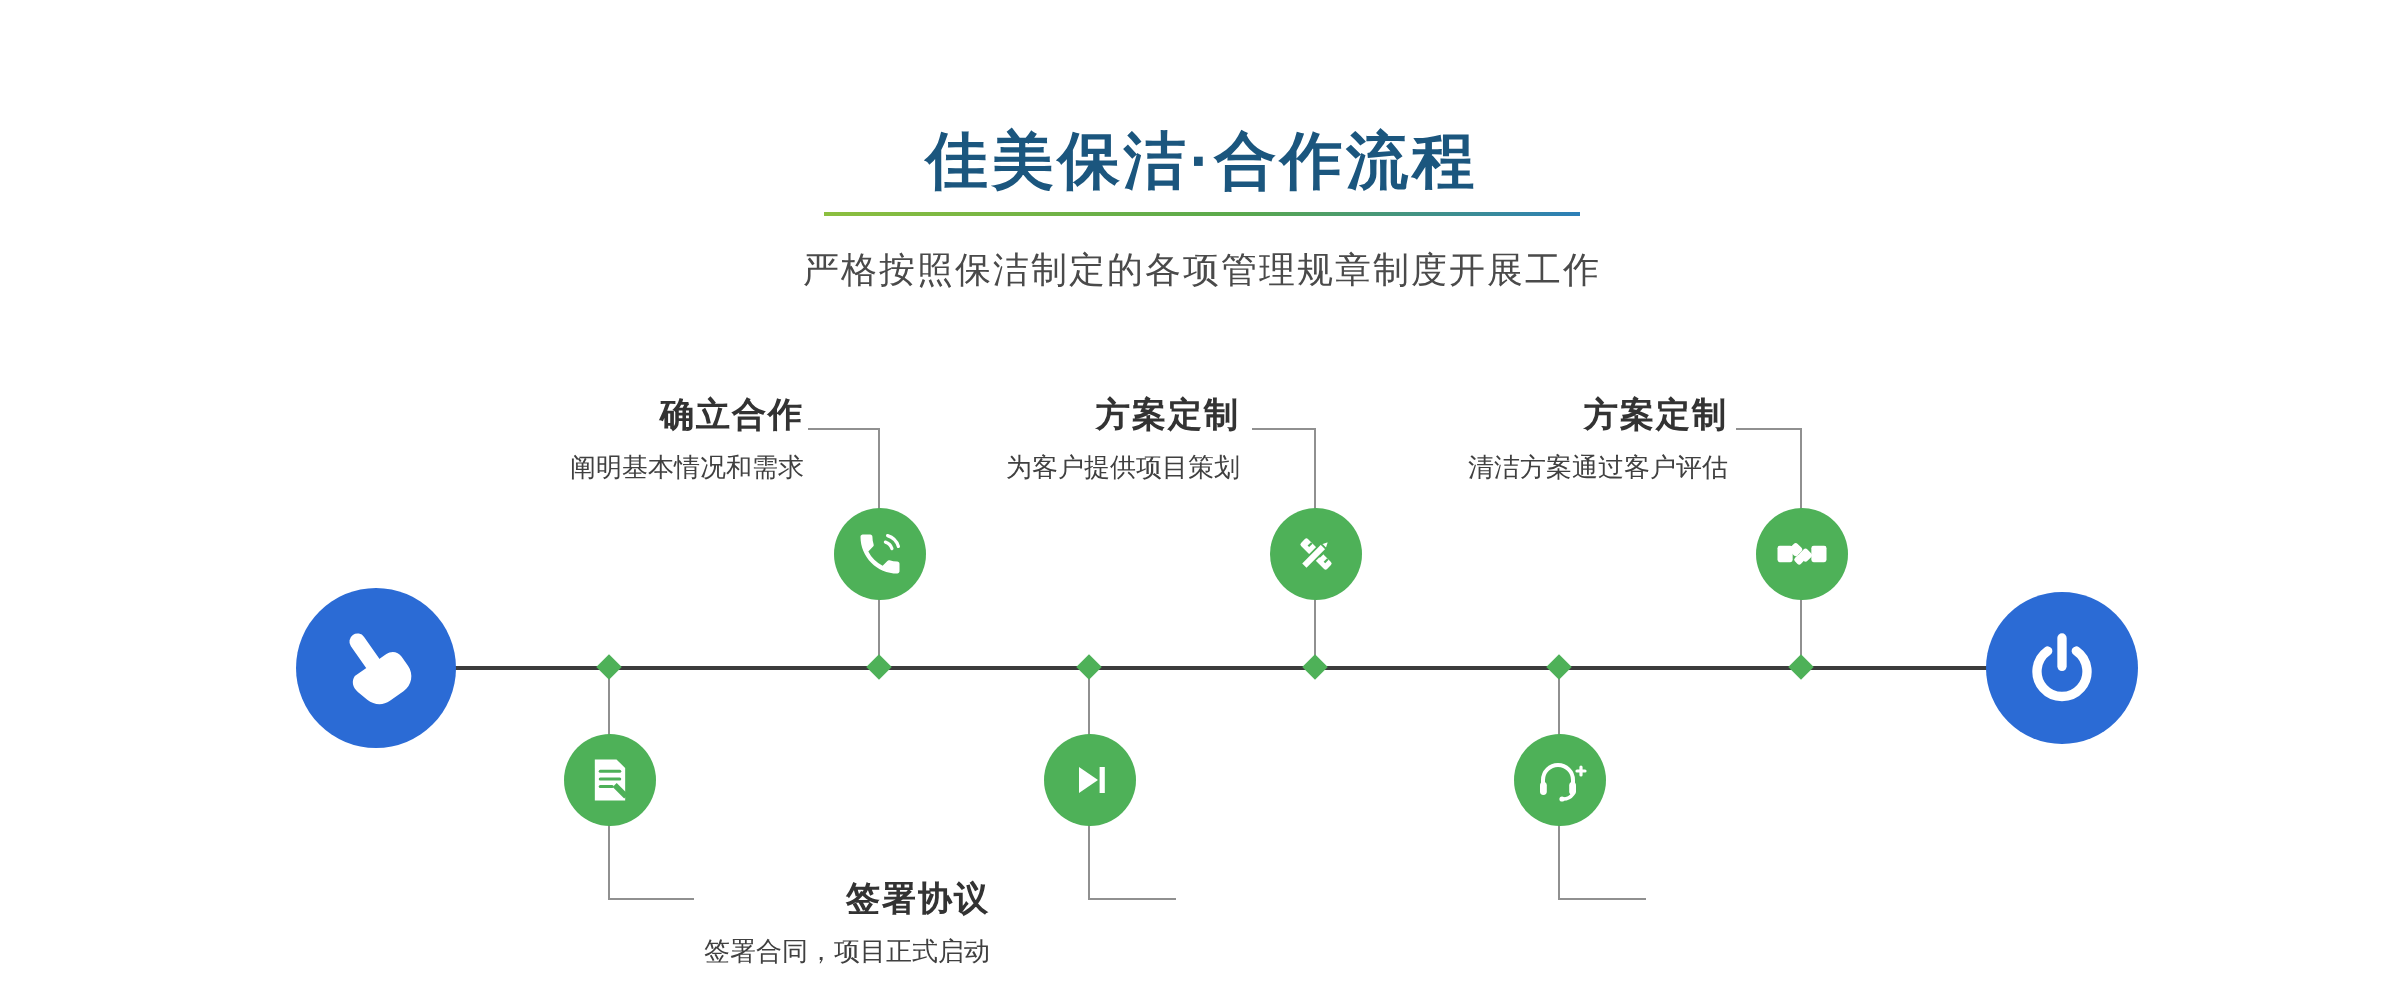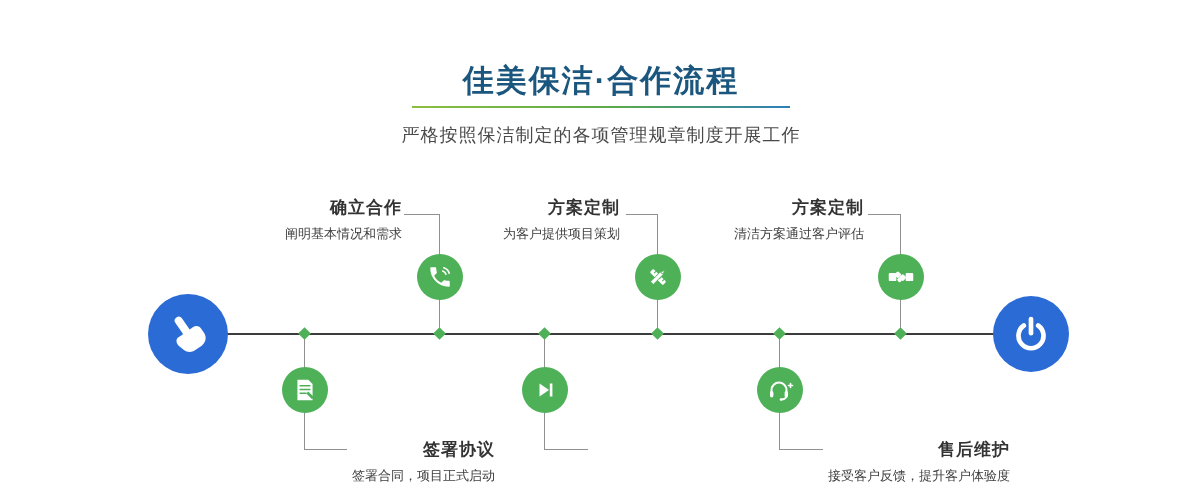--- a/index.html
+++ b/index.html
@@ -200,18 +200,14 @@
   </div>
   <div class="step step-top st3">
     <div class="label">方案定制</div>
     <div class="desc">清洁方案通过客户评估</div>
   </div>
 
   <div class="step step-bottom sb1">
     <div class="label">签署协议</div>
     <div class="desc">签署合同，项目正式启动</div>
   </div>
-  <div class="step step-bottom sb3">
-    <div class="label">售后维护</div>
-    <div class="desc">接受客户反馈，提升客户体验度</div>
-  </div>
 
 </div>
 
 </body></html>

